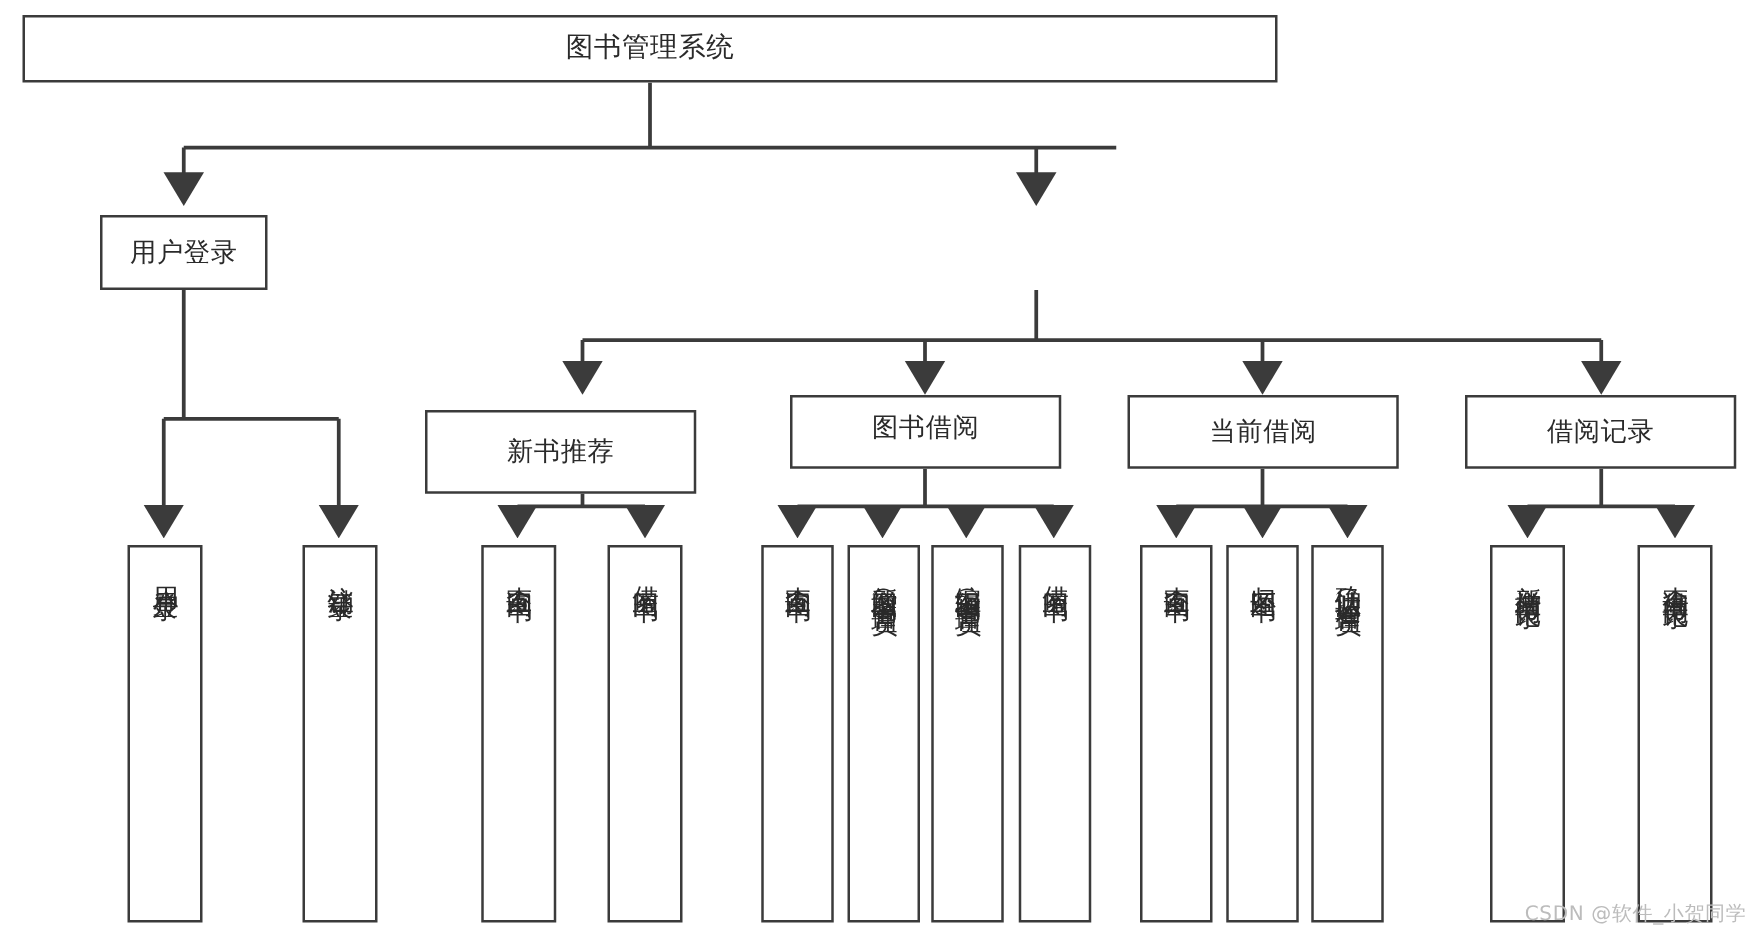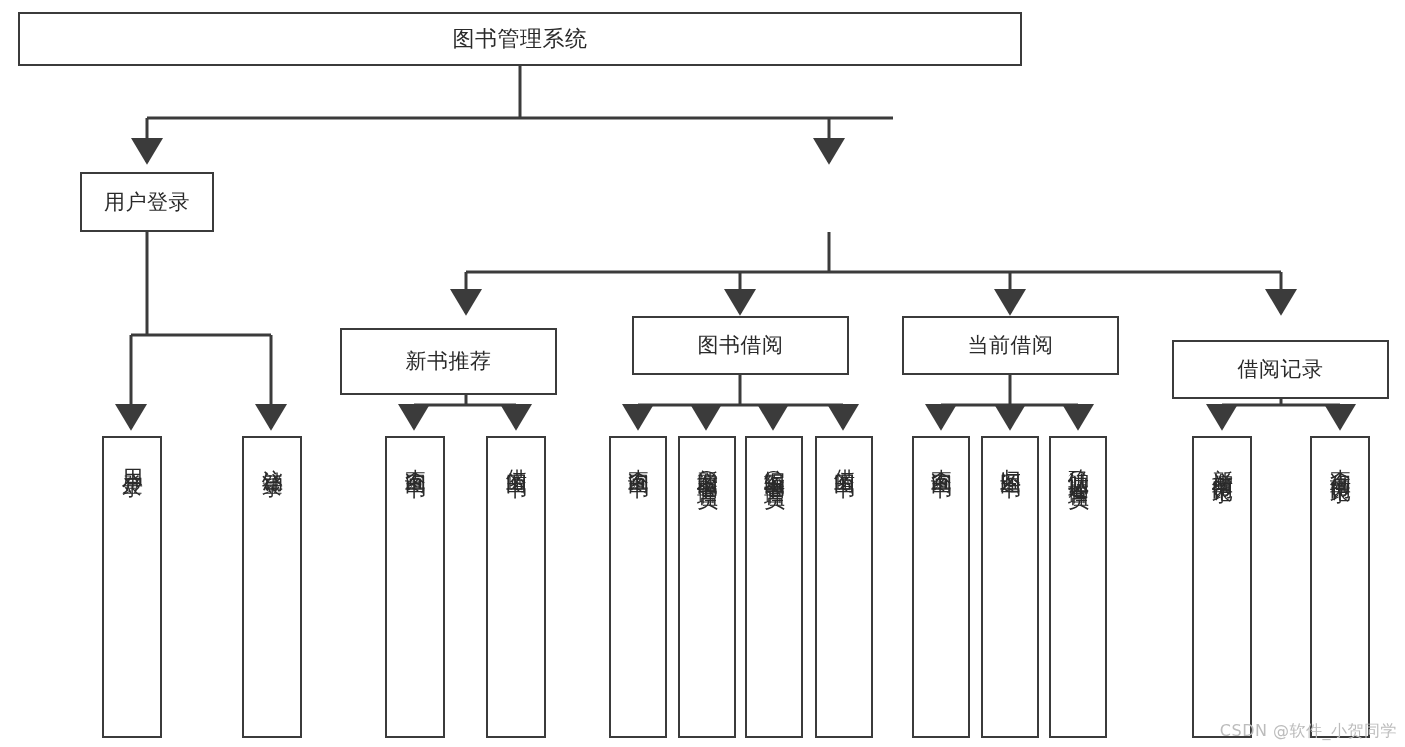--- a/index.html
+++ b/index.html
@@ -127,27 +127,27 @@
     <span class="label">图书管理系统</span>
   </div>
 
   <div class="node horiz" style="left:80px; top:172px; width:134px; height:60px;">
     <span class="label">用户登录</span>
   </div>
 
   <div class="node horiz" style="left:340px; top:316px; width:217px; height:67px;margin-top:12px;">
     <span class="label">新书推荐</span>
   </div>
-  <div class="node horiz" style="left:632px; top:316px; width:217px; height:59px;">
+  <div class="node horiz" style="left:632px; top:316px; width:217px; height:59px;font-family:Liberation Mono, monospace;">
     <span class="label">图书借阅</span>
   </div>
   <div class="node horiz" style="left:902px; top:316px; width:217px; height:59px;">
     <span class="label">当前借阅</span>
   </div>
-  <div class="node horiz" style="left:1172px; top:316px; width:217px; height:59px;margin-top:24px;">
+  <div class="node horiz" style="left:1172px; top:316px; width:217px; height:59px;">
     <span class="label">借阅记录</span>
   </div>
 
   <div class="node vert" style="left:102px; top:436px; width:60px; height:302px;">
     <span class="label">用户登录</span>
   </div>
   <div class="node vert" style="left:242px; top:436px; width:60px; height:302px;">
     <span class="label">注销登录</span>
   </div>
 

